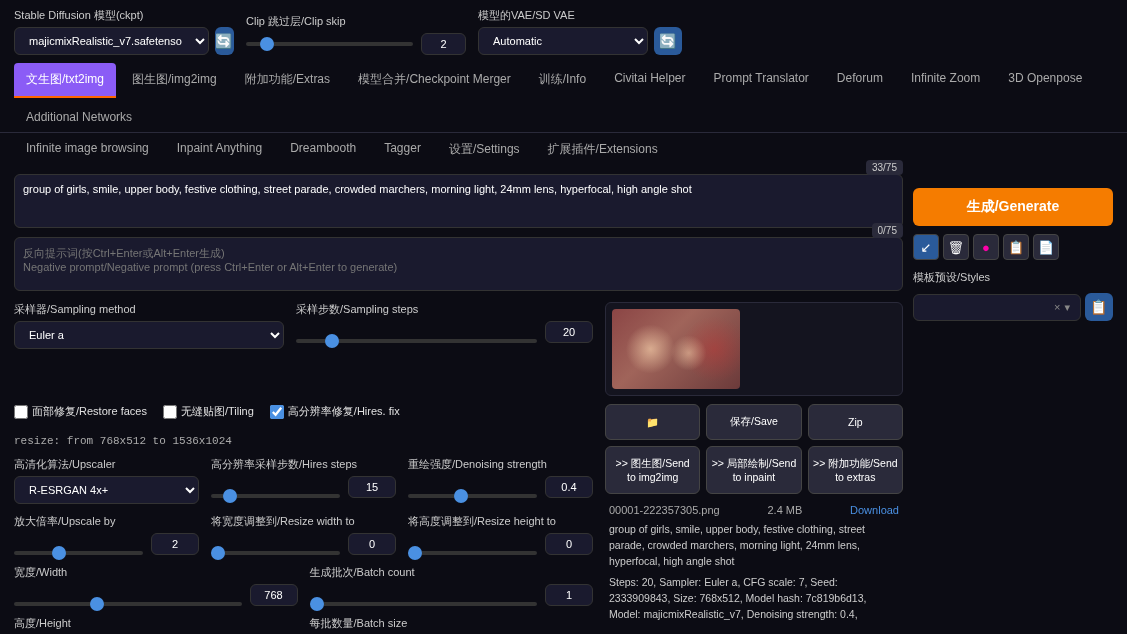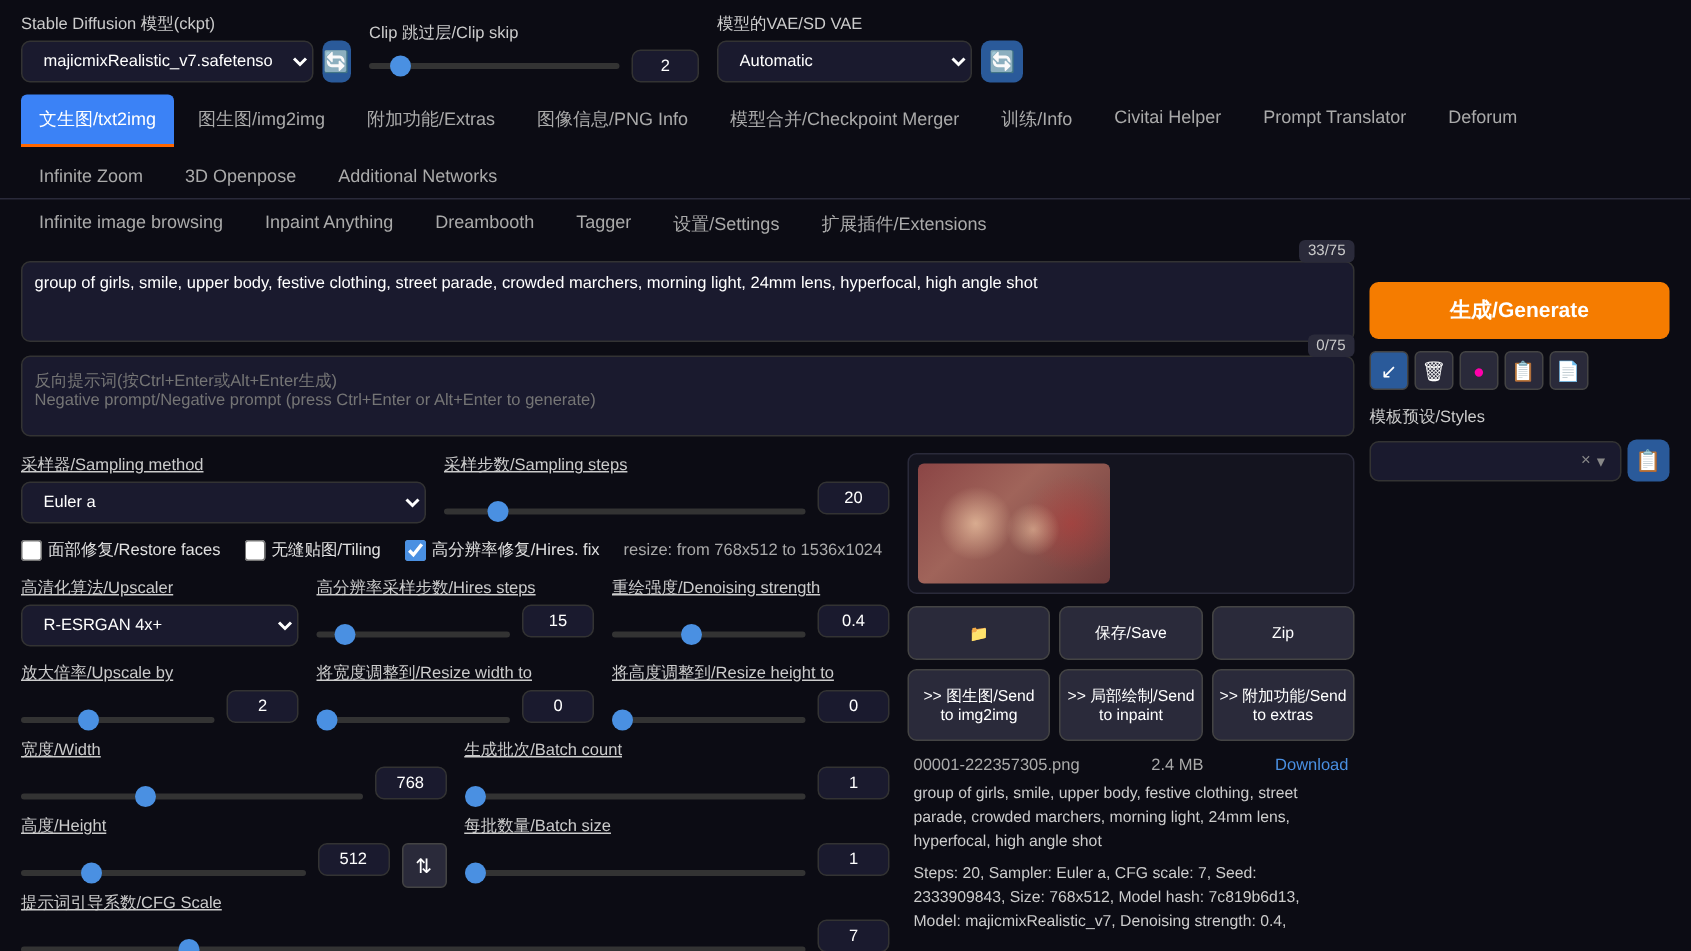--- a/index.html
+++ b/index.html
@@ -8,47 +8,47 @@
 .top-field { display: flex; flex-direction: column; gap: 4px; }
 .top-field label { font-size: 11px; color: #ccc; }
 .select-wrap { display: flex; gap: 6px; align-items: center; }
 select, .dropdown { background: #1a1a2e; color: #fff; border: 1px solid #333; border-radius: 6px; padding: 6px 10px; font-size: 11px; min-width: 180px; }
 .icon-btn { background: #2a5a9a; color: #fff; border: none; border-radius: 6px; width: 28px; height: 28px; cursor: pointer; font-size: 14px; display: flex; align-items: center; justify-content: center; }
 .slider-group { display: flex; align-items: center; gap: 8px; }
 .slider-group input[type=range] { width: 180px; }
 .num-box { background: #1a1a2e; border: 1px solid #333; border-radius: 6px; padding: 4px 0; width: 48px; text-align: center; color: #fff; font-size: 11px; }
 .tabs { display: flex; gap: 4px; padding: 0 14px; border-bottom: 1px solid #2a2a3a; flex-wrap: wrap; }
 .tab { padding: 8px 12px; color: #aaa; cursor: pointer; font-size: 12px; border-radius: 4px 4px 0 0; }
-.tab.active { color: #fff; background: #3b82f6; border-bottom: 2px solid #f60; }
+.tab.active { color: #fff; background: #8b5cf6; border-bottom: 2px solid #f60; }
 .main { display: flex; gap: 10px; padding: 8px 14px; }
 .left-col { flex: 1; min-width: 0; }
 .right-col { width: 200px; display: flex; flex-direction: column; gap: 8px; }
 .prompt-box { position: relative; margin-bottom: 6px; }
 .prompt-box textarea { width: 100%; background: #1a1a2e; color: #fff; border: 1px solid #333; border-radius: 6px; padding: 8px; font-size: 11px; resize: none; font-family: inherit; }
 .token-count { position: absolute; top: -14px; right: 0; background: #2a2a3a; border-radius: 4px; padding: 2px 6px; font-size: 10px; color: #ccc; }
 .gen-btn { background: #f57c00; color: #fff; border: none; border-radius: 6px; height: 38px; font-size: 14px; font-weight: bold; cursor: pointer; margin-top: 14px; }
 .icon-row { display: flex; gap: 4px; }
 .small-icon { background: #2a2a3a; border: 1px solid #444; border-radius: 4px; width: 26px; height: 26px; display: flex; align-items: center; justify-content: center; font-size: 13px; cursor: pointer; color: #fff; }
 .small-icon.active { background: #2a5a9a; }
 .styles-label { font-size: 11px; color: #ccc; margin-top: 2px; }
 .styles-select { display: flex; gap: 4px; align-items: center; }
 .styles-select .dropdown { flex: 1; min-width: 120px; display: flex; align-items: center; justify-content: flex-end; }
 .params { display: flex; gap: 12px; margin-top: 8px; }
 .params-left { flex: 1; }
 .params-right { width: 540px; }
 .param-row { margin-bottom: 10px; }
-.param-label { font-size: 11px; color: #ccc; margin-bottom: 4px; display: block; text-decoration: underline; }
+.param-label { font-size: 11px; color: #ccc; margin-bottom: 4px; display: block; }
 .param-slider-row { display: flex; align-items: flex-end; gap: 8px; }
 .param-slider-row input[type=range] { flex: 1; }
 input[type=range] { -webkit-appearance: none; height: 4px; background: #333; border-radius: 2px; outline: none; }
 input[type=range]::-webkit-slider-thumb { -webkit-appearance: none; width: 14px; height: 14px; background: #4a90e2; border-radius: 50%; cursor: pointer; }
 .check-row { display: flex; gap: 16px; align-items: center; margin-bottom: 10px; font-size: 11px; flex-wrap: wrap; }
-.check-row label { display: flex; align-items: center; gap: 4px; cursor: pointer; }
+.check-row label { display: flex; align-items: center; gap: 4px; cursor: pointer; margin-top: 45px; }
 input[type=checkbox] { width: 14px; height: 14px; accent-color: #4a90e2; }
-.resize-info { font-size: 11px; color: #aaa; }
+.resize-info { font-size: 11px; color: #aaa; font-family: Liberation Mono, monospace; }
 .grid-3 { display: grid; grid-template-columns: 1fr 1fr 1fr; gap: 12px; }
 .grid-2 { display: grid; grid-template-columns: 1fr 1fr; gap: 12px; }
 .wh-row { display: flex; gap: 8px; align-items: flex-end; }
 .wh-col { flex: 1; }
 .swap-btn { background: #2a2a3a; border: 1px solid #444; border-radius: 4px; width: 30px; height: 30px; color: #fff; cursor: pointer; margin-bottom: 2px; }
 .preview-area { background: #14141f; border: 1px solid #2a2a3a; border-radius: 6px; padding: 6px; }
 .preview-img { width: 128px; height: 80px; background: linear-gradient(135deg, #8b4545 0%, #a0645a 40%, #6b3a3a 100%); border-radius: 4px; position: relative; overflow: hidden; }
 .preview-img::before { content: ""; position: absolute; inset: 0; background: radial-gradient(circle at 30% 50%, rgba(255,220,180,0.6) 0%, transparent 25%), radial-gradient(circle at 60% 55%, rgba(255,220,180,0.5) 0%, transparent 20%), radial-gradient(circle at 80% 50%, rgba(200,50,50,0.4) 0%, transparent 30%); }
 .action-btns { display: flex; gap: 6px; margin-top: 8px; flex-wrap: wrap; }
 .action-btn { flex: 1; min-width: 82px; background: #2a2a3a; border: 1px solid #444; border-radius: 6px; padding: 10px 4px; text-align: center; font-size: 10.5px; color: #fff; cursor: pointer; display: flex; align-items: center; justify-content: center; }
@@ -84,21 +84,20 @@
       <select style="min-width:170px"><option>Automatic</option></select>
       <button class="icon-btn">🔄</button>
     </div>
   </div>
 </div>
 
 <div class="tabs" id="tabs1">
     <div class="tab active">文生图/txt2img</div>
     <div class="tab">图生图/img2img</div>
     <div class="tab">附加功能/Extras</div>
-    <div class="tab">图像信息/PNG Info</div>
     <div class="tab">模型合并/Checkpoint Merger</div>
     <div class="tab">训练/Info</div>
     <div class="tab">Civitai Helper</div>
     <div class="tab">Prompt Translator</div>
     <div class="tab">Deforum</div>
     <div class="tab">Infinite Zoom</div>
     <div class="tab">3D Openpose</div>
     <div class="tab">Additional Networks</div>
   </div>
 <div class="tabs" id="tabs2" style="border-bottom:none">

